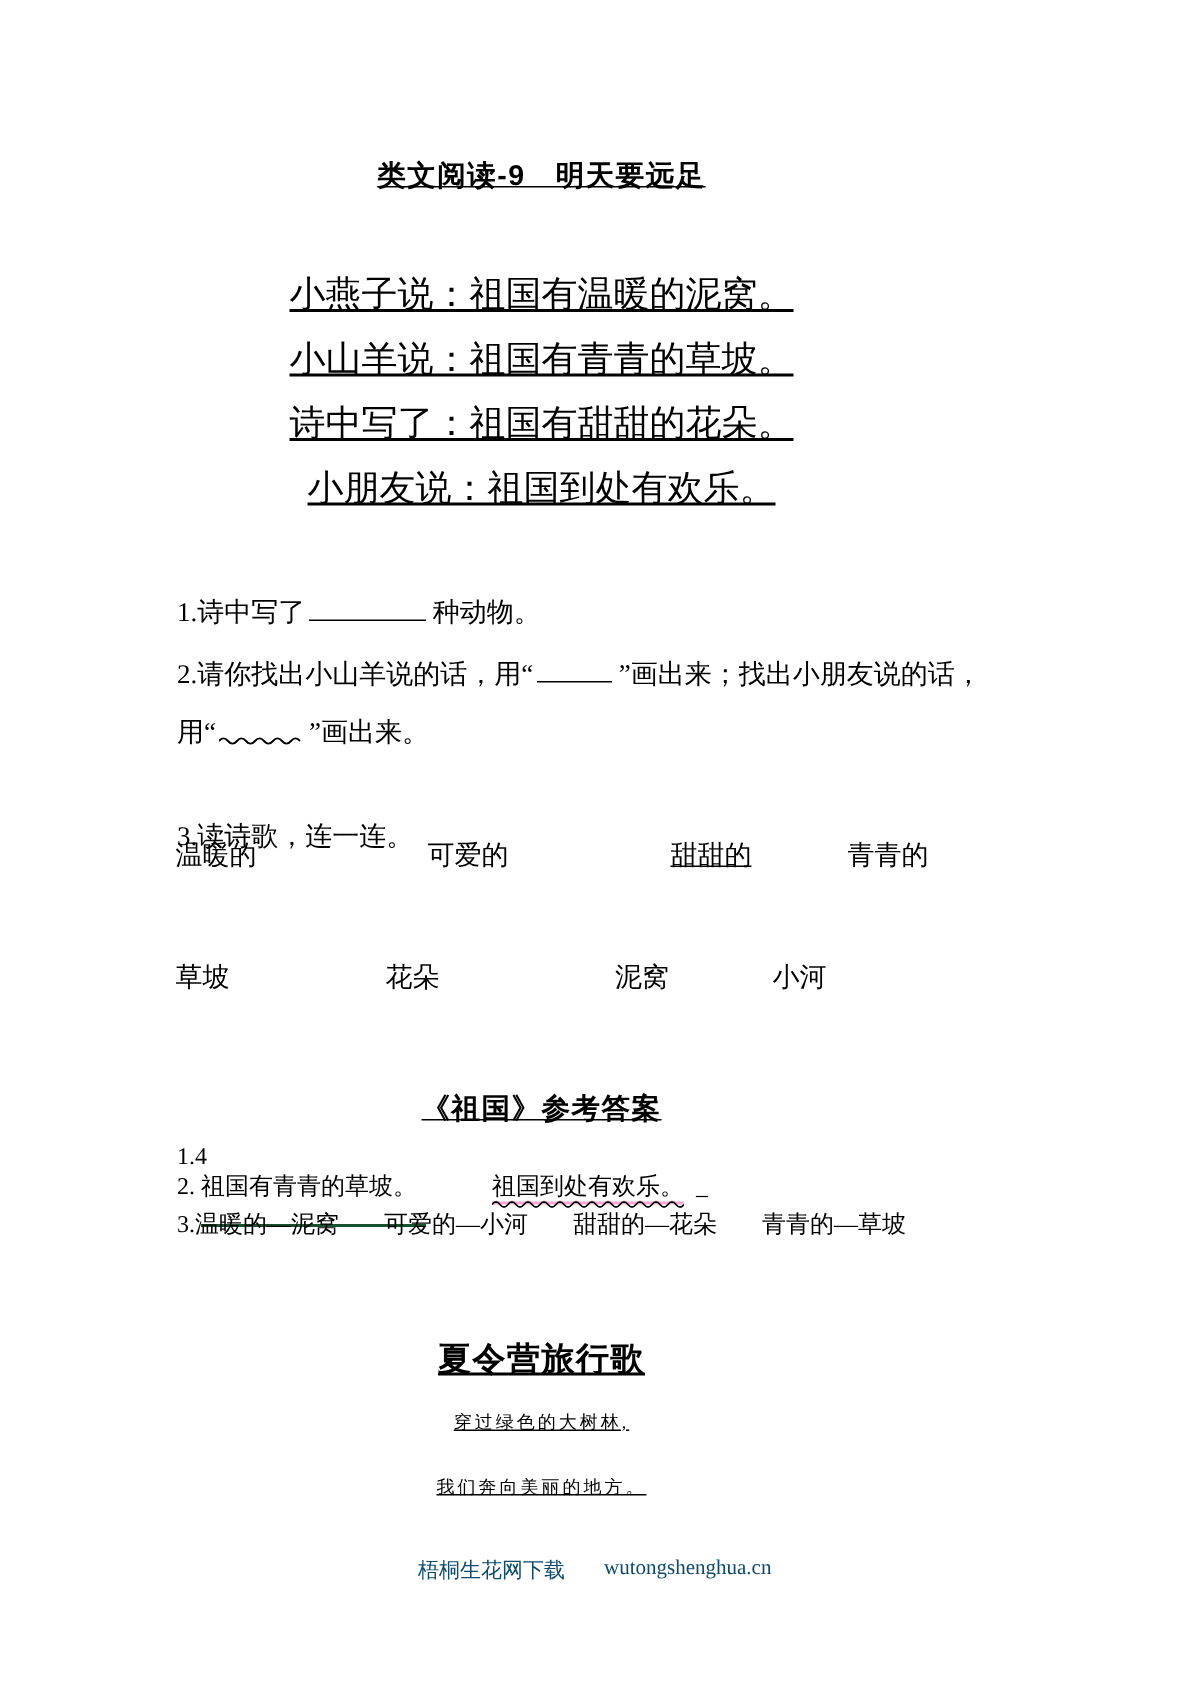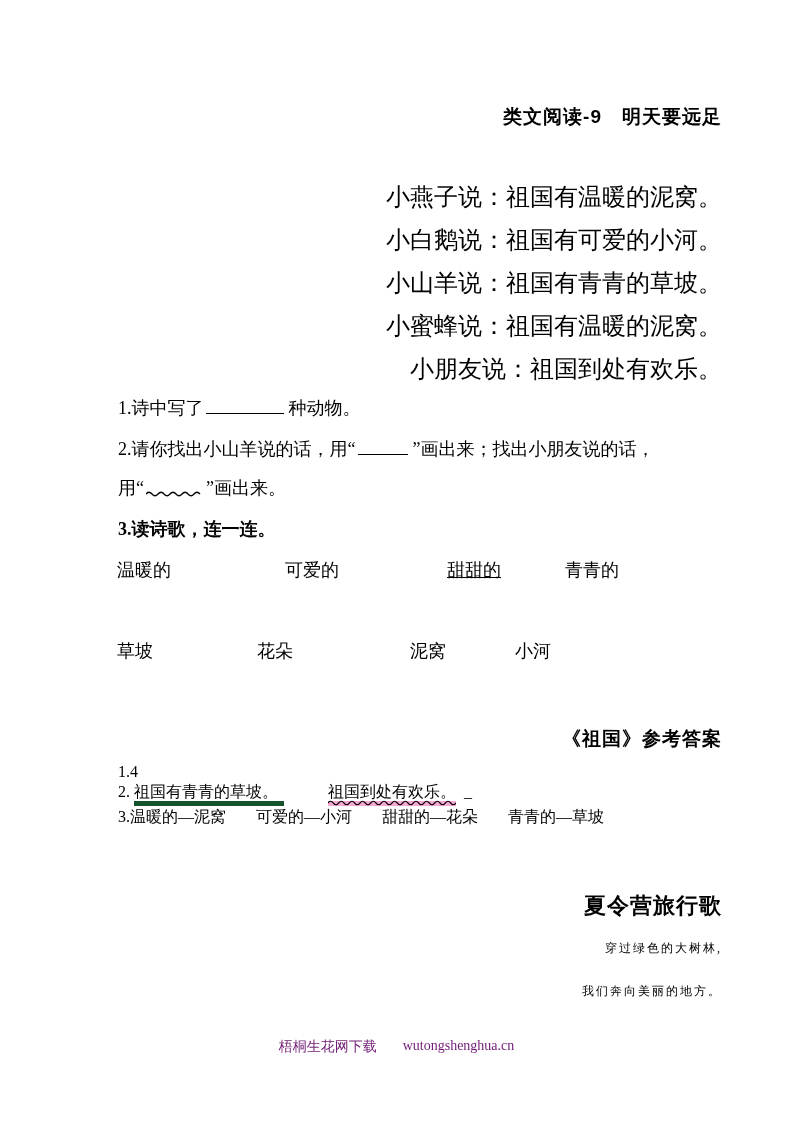--- a/index.html
+++ b/index.html
@@ -6,40 +6,40 @@
   .page {
     position: relative;
     width: 793px;
     height: 1122px;
     background: #ffffff;
     color: #000000;
     font-family: "Liberation Serif", "DejaVu Serif", serif;
     overflow: hidden;
   }
   .abs { position: absolute; }
-  .centered { left: 0; width: 722px; text-align: right; }
+  .centered { left: 0; width: 722px; text-align: center; text-decoration: underline; }
   .lefted { left: 118px; }
 
   .heading {
     font-family: "Liberation Sans", "DejaVu Sans", sans-serif;
     font-weight: bold;
     font-size: 19px;
     letter-spacing: 1px;
   }
   .doc-title   { top: 104px; }
   .poem-title  { top: 148px; }
 
   .poem-block { top: 188px; }
   .poem-line  { font-size: 24px; line-height: 18px; margin-bottom: 25px; }
 
   .q { font-size: 18px; line-height: 22px; }
   .q1  { top: 396px; }
   .q2  { top: 437px; }
   .q2b { top: 477px; }
-  .q3  { top: 518px; font-weight: bold; }
+  .q3  { top: 546px; }
 
   .blank {
     display: inline-block;
     height: 0.95em;
     border-bottom: 1.4px solid #000;
     vertical-align: baseline;
     margin: 0 5px 0 2px;
   }
   .blank-q1 { width: 78px; }
   .blank-q2 { width: 50px; }
@@ -60,27 +60,27 @@
   .p0 { left: 117px; } .p1 { left: 285px; } .p2 { left: 447px; text-decoration: underline; } .p3 { left: 565px; }
   .n0 { left: 117px; } .n1 { left: 257px; text-align: right; } .n2 { left: 410px; } .n3 { left: 515px; }
 
   .ans-heading { top: 726px; }
   .ans-line { font-size: 16px; line-height: 18px; }
   .a1 { top: 763px; }
   .a2 { top: 783px; }
   .a3 { top: 808px; }
 
   .u-seg {
-    border-bottom: 5px solid #14532d;
-    padding-bottom: 1px;
+    border-bottom: 2px solid #14532d;
+    padding-bottom: 16px;
     padding-right: 6px;
   }
   .w-seg {
     position: relative;
-    border-bottom: 5px solid #f9a8d4;
+    border-bottom: 2px solid #f9a8d4;
     padding-bottom: 1px;
     margin-left: 44px;
   }
   .w-seg svg { position: absolute; left: 0; bottom: -6px; display: block; width: 100%; }
   .a2-tail { margin-left: 8px; }
   .a3 .pair { margin-right: 30px; }
   .a3 .pair:last-child { margin-right: 0; }
 
   .song-heading { top: 891px; font-size: 22px; }
   .song-line1 { top: 940px; }
@@ -88,36 +88,35 @@
   .song-line { font-size: 12px; letter-spacing: 2px; }
 
   .footer {
     top: 1038px;
     left: 0;
     width: 793px;
     display: flex;
     justify-content: center;
     gap: 26px;
     font-size: 14px;
-    color: #701a75;
+    color: #0c4a6e;
   }
 </style>
 </head>
 <body>
 
 <div class="page">
 
   <div class="abs centered heading doc-title">类文阅读-9　明天要远足</div>
 
 
   <div class="abs centered poem-block">
     <div class="poem-line">小燕子说：祖国有温暖的泥窝。</div>
-    <div class="poem-line">小白鹅说：祖国有可爱的小河。</div>
     <div class="poem-line">小山羊说：祖国有青青的草坡。</div>
-    <div class="poem-line">小蜜蜂说：祖国有温暖的泥窝。</div>
+    <div class="poem-line">诗中写了：祖国有甜甜的花朵。</div>
     <div class="poem-line">小朋友说：祖国到处有欢乐。</div>
   </div>
 
   <div class="abs lefted q q1">
     <span>1.诗中写了</span><span class="blank blank-q1"></span><span>种动物。</span>
   </div>
 
   <div class="abs lefted q q2">
     <span>2.请你找出小山羊说的话，用“</span><span class="blank blank-q2"></span><span>”画出来；找出小朋友说的话，</span>
   </div>

